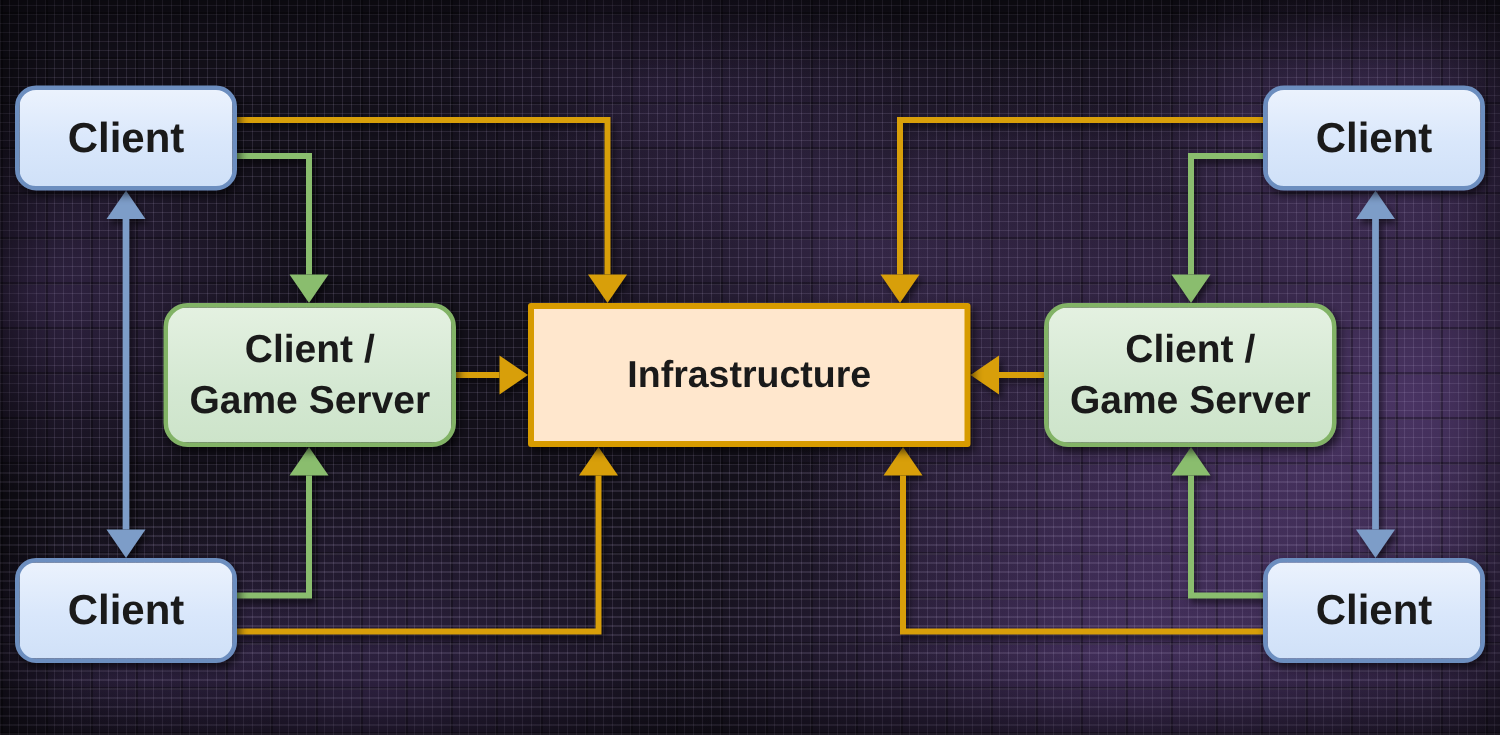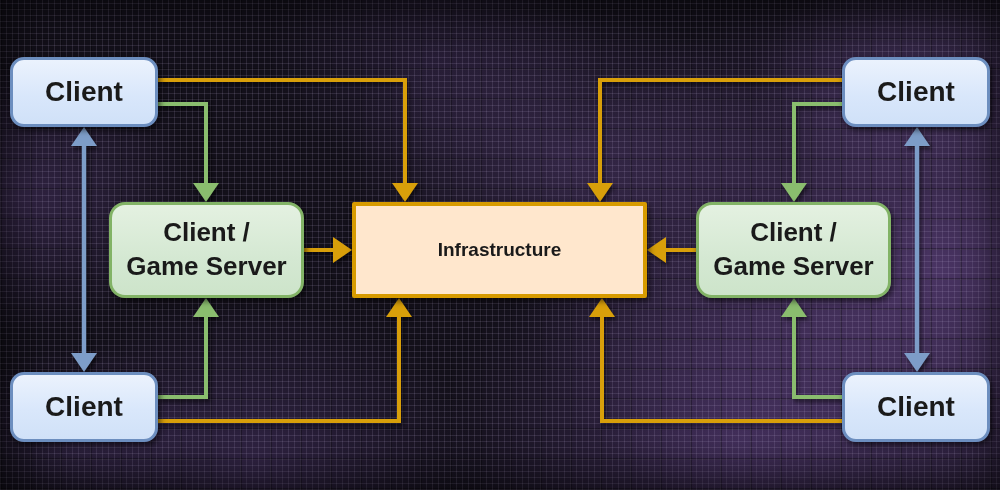--- a/index.html
+++ b/index.html
@@ -39,21 +39,21 @@
     background:linear-gradient(180deg,#ebf2fd 0%,#d9e7fb 55%,#d0e1f8 100%);
     border:3px solid #6c8ebf;
   }
   .server{
     width:195px;height:96px;font-size:26px;line-height:1.3;border-radius:16px;
     background:linear-gradient(180deg,#e4f1e1 0%,#d4e8d2 60%,#cde4ca 100%);
     border:3px solid #82b366;
     align-items:center;
   }
   .infra{
-    width:295px;height:96px;font-size:19px;border-radius:2px;
+    width:295px;height:96px;font-size:25px;border-radius:2px;
     background:#ffe7cd;
     border:4px solid #d79b00;
   }
   .p-ctl{left:10px;top:57px;}
   .p-cbl{left:10px;top:372px;}
   .p-ctr{left:842px;top:57px;}
   .p-cbr{left:842px;top:372px;}
   .p-gsl{left:109px;top:202px;}
   .p-gsr{left:696px;top:202px;}
   .p-inf{left:352px;top:202px;}

